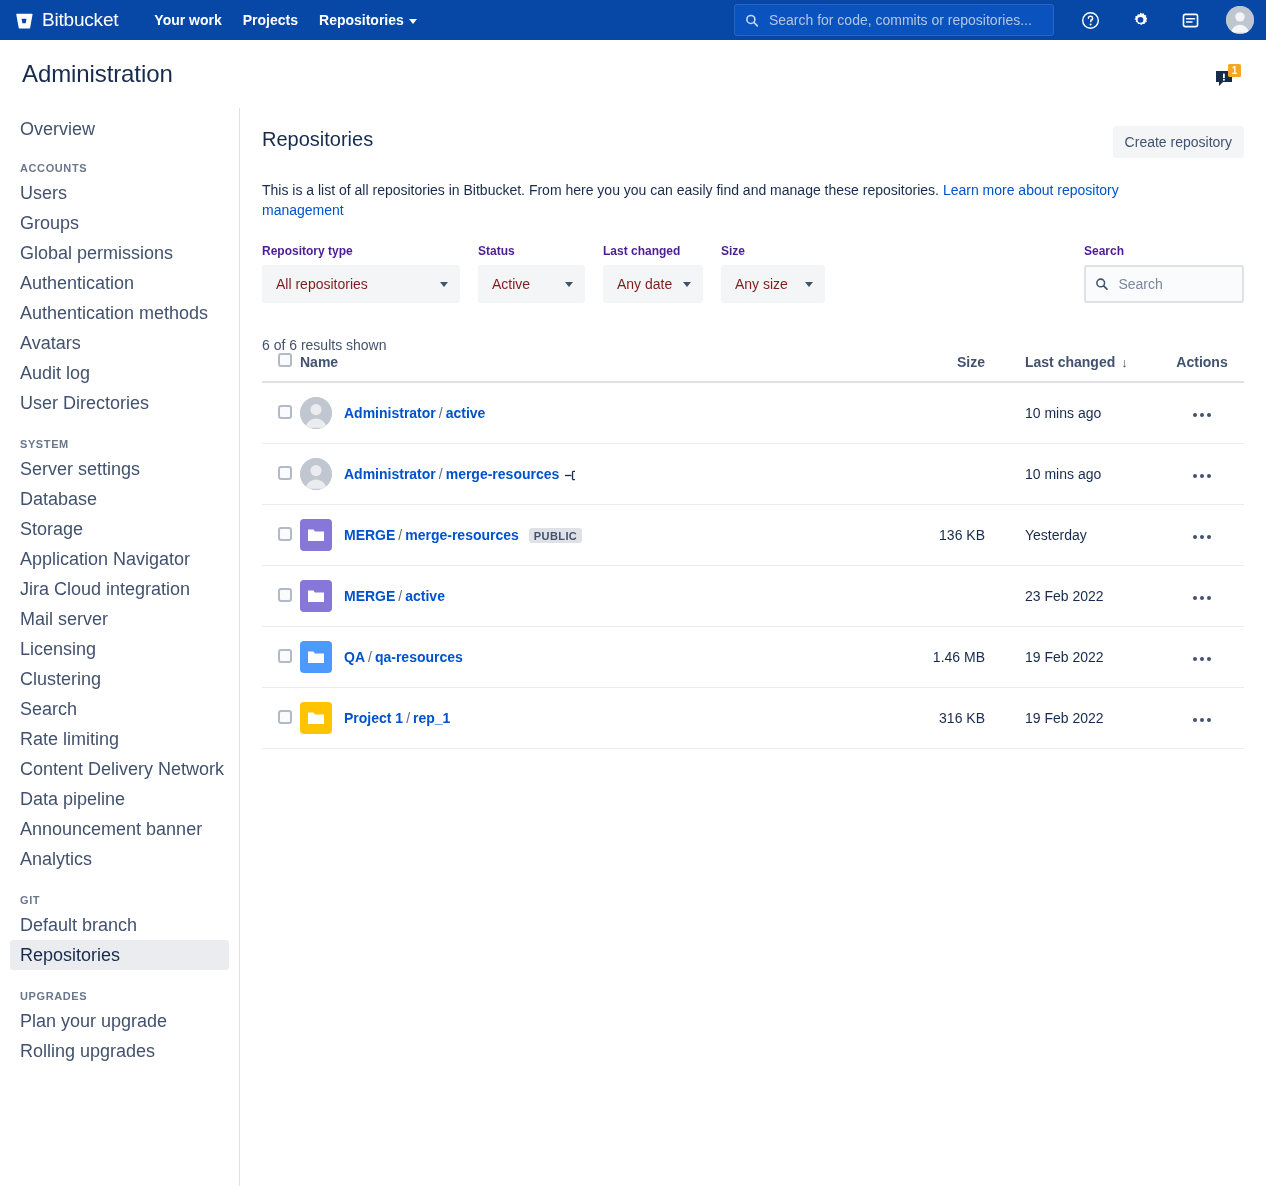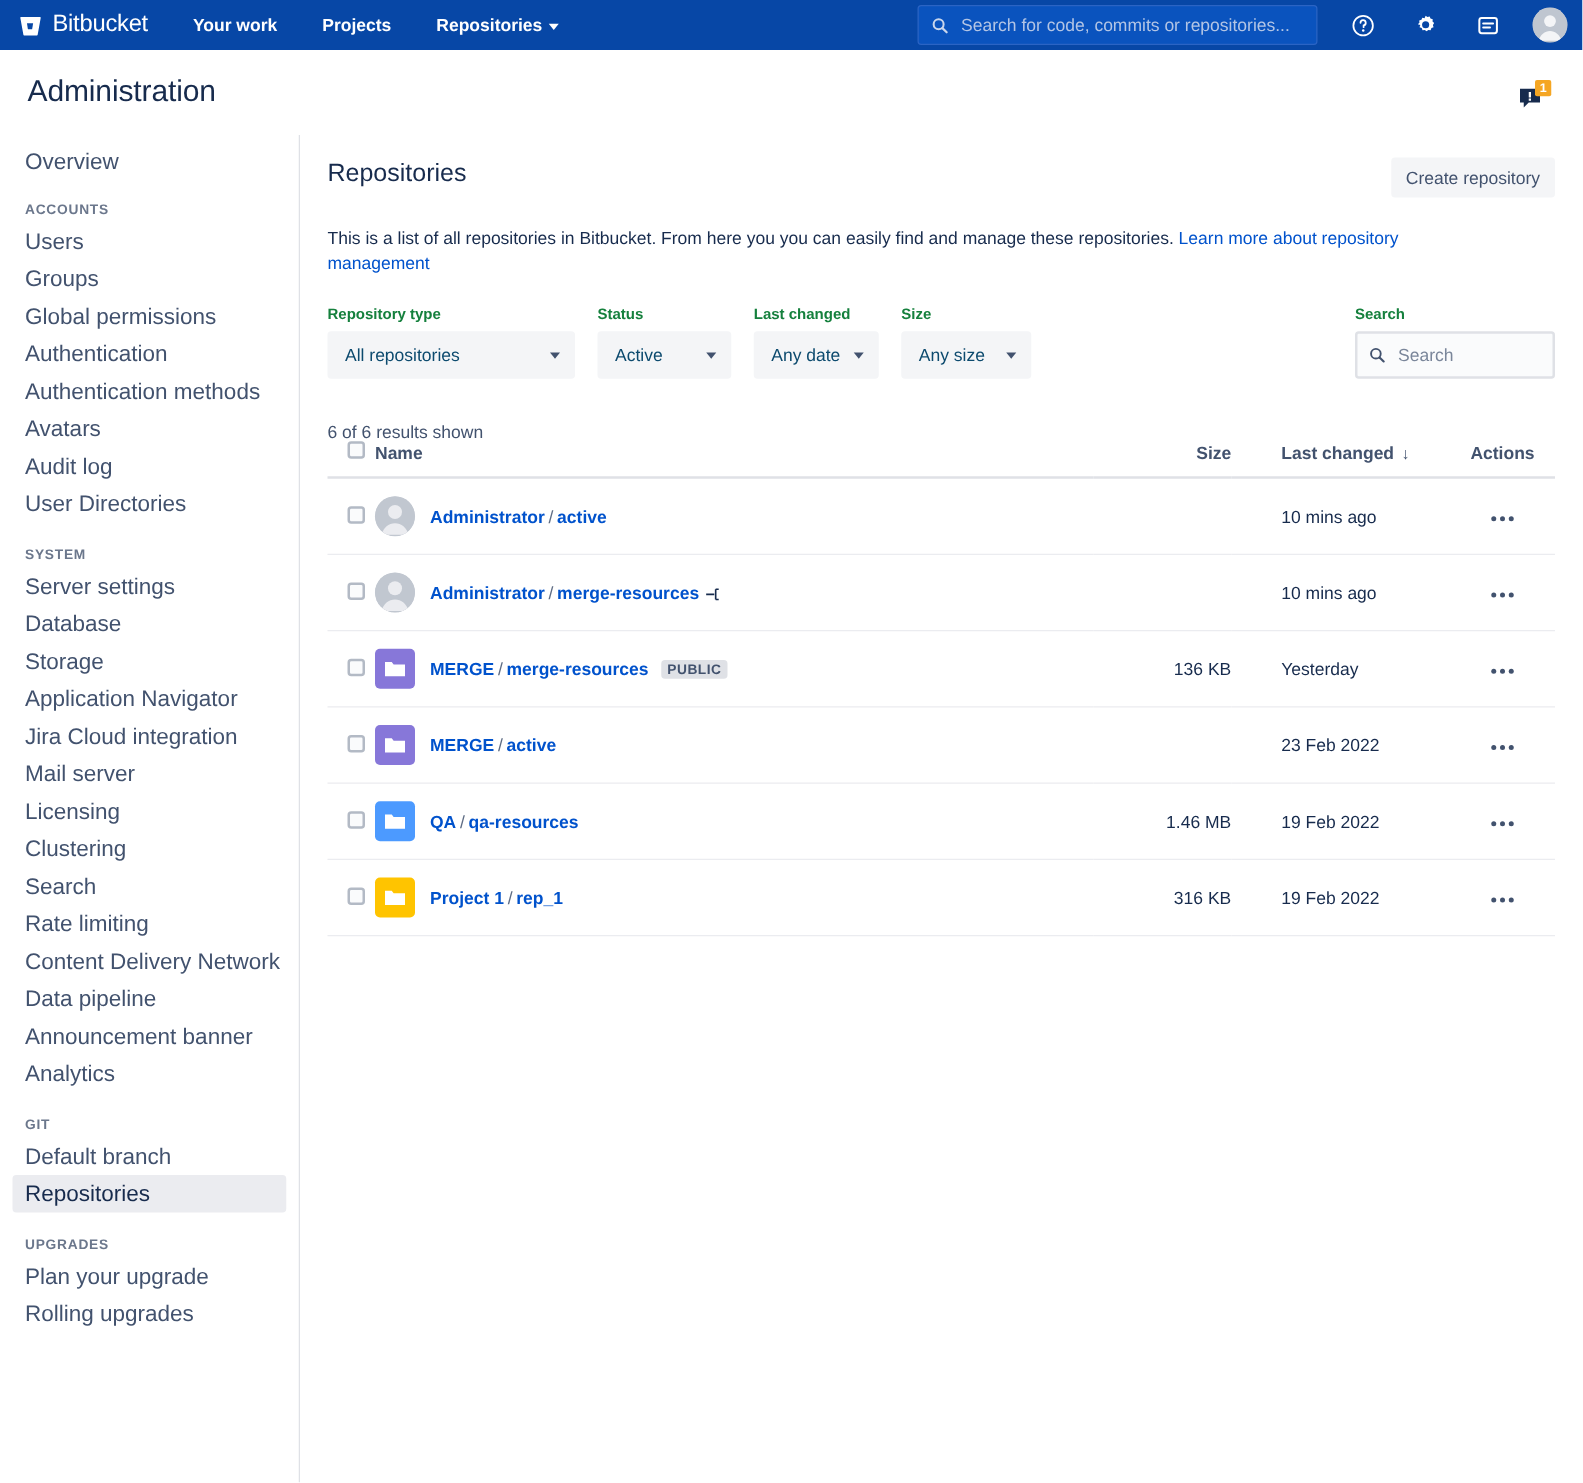--- a/index.html
+++ b/index.html
@@ -29,21 +29,21 @@
     margin-right: 26px;
     cursor: pointer;
   }
   .brand-logo { width: 20px; height: 20px; display: block; }
   .brand-name {
     color: #FFFFFF;
     font-size: 19px;
     letter-spacing: -0.2px;
     font-weight: 400;
   }
-  .nav-links { display: flex; align-items: center; gap: 16px; }
+  .nav-links { display: flex; align-items: center; gap: 1px; }
   .nav-link {
     color: #FFFFFF;
     font-size: 14px;
     font-weight: 600;
     padding: 6px 10px;
     border-radius: 3px;
     cursor: pointer;
     white-space: nowrap;
     display: flex;
     align-items: center;
@@ -203,34 +203,34 @@
   .filters {
     display: flex;
     align-items: flex-end;
     margin-top: 24px;
     gap: 18px;
   }
   .field { display: flex; flex-direction: column; gap: 7px; }
   .field-label {
     font-size: 12px;
     font-weight: 700;
-    color: #15803d;
+    color: #4c1d95;
   }
   .select {
     background: #F4F5F7;
     border: 2px solid #F4F5F7;
     border-radius: 3px;
     height: 38px;
     display: flex;
     align-items: center;
     justify-content: space-between;
     gap: 10px;
     padding: 0 10px 0 12px;
     font-size: 14px;
-    color: #0c4a6e;
+    color: #7f1d1d;
     cursor: pointer;
   }
   .sel-chev {
     width: 0; height: 0;
     border-left: 4px solid transparent;
     border-right: 4px solid transparent;
     border-top: 5px solid #42526E;
   }
   .w-repo-type { width: 198px; }
   .w-status { width: 107px; }

